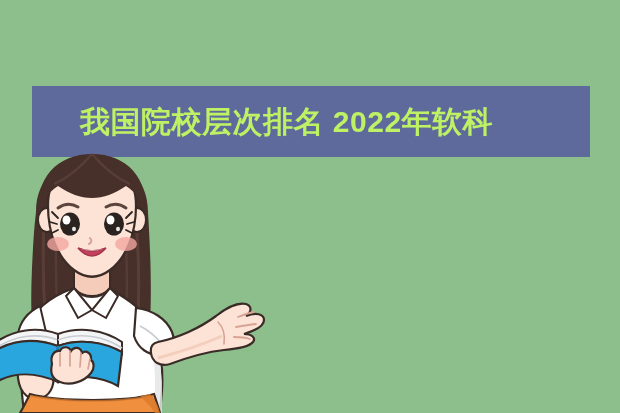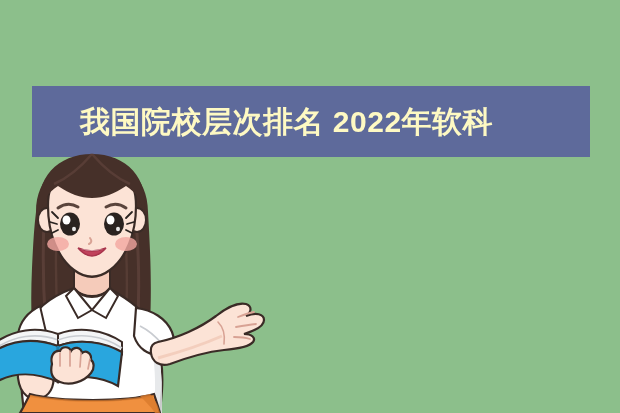--- a/index.html
+++ b/index.html
@@ -22,21 +22,21 @@
     top: 86px;
     width: 558px;
     height: 71px;
     background: #5e6a9b;
     display: flex;
     align-items: center;
     box-sizing: border-box;
     padding-left: 48px;
   }
   #title-text {
-    color: #fef9c3;
+    color: #bef264;
     font-size: 30px;
     font-weight: bold;
     letter-spacing: 0.5px;
     line-height: 1;
     white-space: nowrap;
   }
   
   #illustration {
     position: absolute;
     left: 0px;

